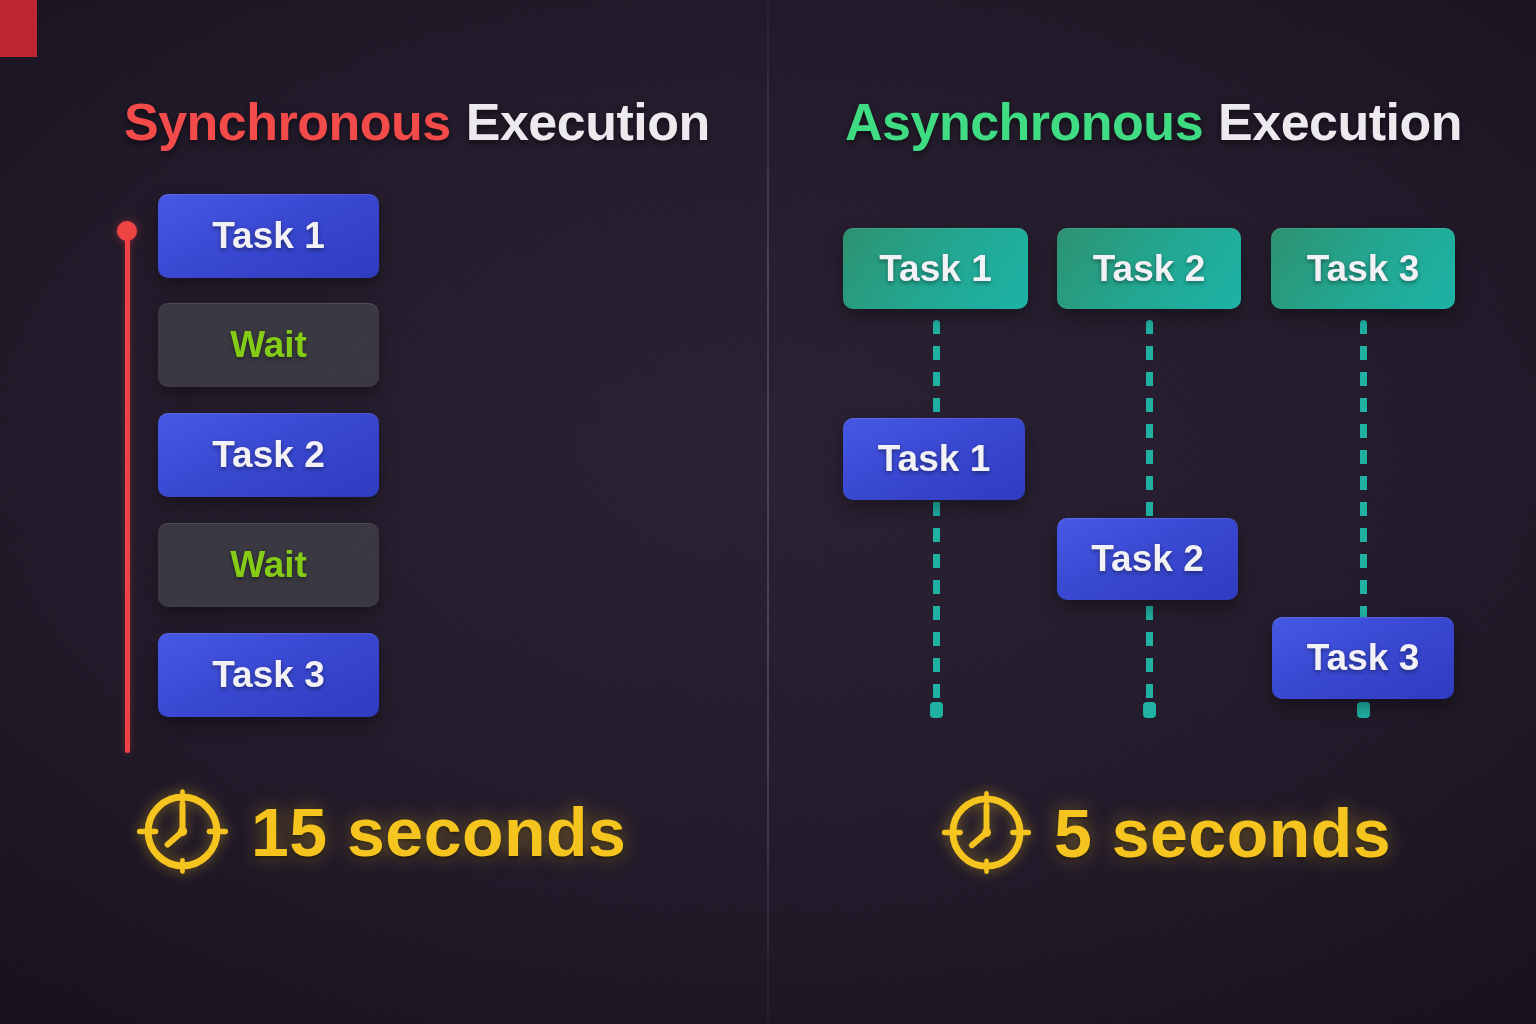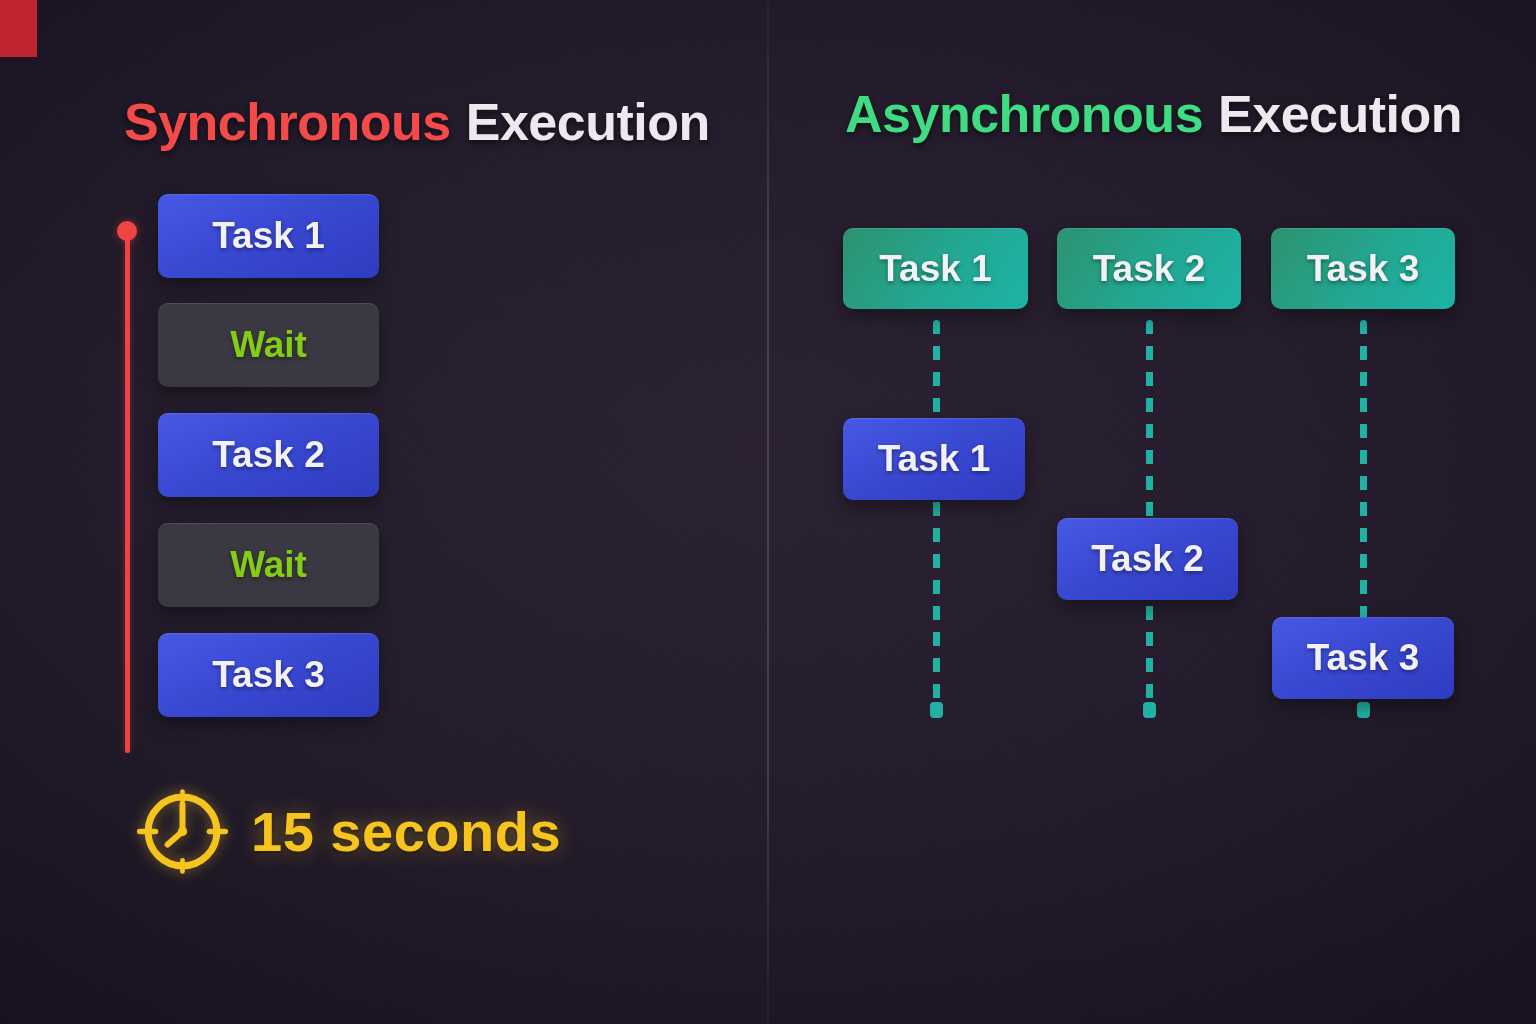--- a/index.html
+++ b/index.html
@@ -20,21 +20,21 @@
     background:linear-gradient(to bottom, rgba(200,190,210,.04), rgba(205,196,216,.20) 25%, rgba(205,196,216,.20) 75%, rgba(200,190,210,.04));
     filter:blur(.4px);
   }
   .corner-mark{position:absolute;left:0;top:0;width:37px;height:57px;background:#bf2630;}
 
   .title{position:absolute;margin:0;font-size:52px;font-weight:700;line-height:1;letter-spacing:-.5px;
          text-shadow:0 3px 6px rgba(0,0,0,.55);white-space:nowrap;}
   .title .rest{color:#eceaef;margin-left:15px;}
   .title-sync{left:124px;top:96px;}
   .title-sync .hl{color:#f34a4a;}
-  .title-async{left:845px;top:88px;}
+  .title-async{left:845px;top:96px;}
   .title-async .hl{color:#3fdc83;}
 
   .box{
     position:absolute;display:flex;align-items:center;justify-content:center;
     border-radius:10px;color:#f2f1f6;font-size:37px;font-weight:600;
     text-shadow:0 2px 4px rgba(0,0,0,.4);
     box-shadow:0 8px 18px rgba(0,0,0,.35), inset 0 1px 0 rgba(255,255,255,.10);
   }
   .box.blue{background:linear-gradient(155deg,#4759e4 0%,#3a49d2 45%,#2e3cc0 100%);}
   .box.teal{background:linear-gradient(125deg,#2d9270 0%,#22a893 55%,#1db3a6 100%);}
@@ -68,21 +68,21 @@
   .cap{position:absolute;top:702px;width:13px;height:16px;border-radius:4px;background:#20b1a3;z-index:1;}
   .cap1{left:930px;} .cap2{left:1143px;} .cap3{left:1357px;}
 
   .timer{position:absolute;display:flex;align-items:center;color:#f5c41e;}
   .timer-sync{left:136px;top:785px;}
   .timer-async{left:941px;top:787px;}
   .clock{filter:drop-shadow(0 0 7px rgba(245,196,30,.45));}
   .timer-sync .clock{width:93px;height:93px;}
   .timer-async .clock{width:91px;height:91px;}
   .timer-label{
-    font-size:56px;font-weight:700;line-height:1;margin-left:22px;letter-spacing:.5px;white-space:nowrap;
+    font-size:68px;font-weight:700;line-height:1;margin-left:22px;letter-spacing:.5px;white-space:nowrap;
     text-shadow:0 0 20px rgba(245,196,30,.40), 0 2px 3px rgba(0,0,0,.55);
   }
 </style>
 </head>
 <body>
 
 <div class="canvas">
   <div class="noise"></div>
   <div class="divider"></div>
   <div class="corner-mark"></div>
@@ -144,13 +144,26 @@
   <div class="box blue r-run1">
       <span>Task 1</span>
     </div>
   <div class="box blue r-run2">
       <span>Task 2</span>
     </div>
   <div class="box blue r-run3">
       <span>Task 3</span>
     </div>
 
+  <div class="timer timer-async">
+    <svg class="clock" viewBox="0 0 100 100" stroke="#f5c41e" fill="none" stroke-linecap="round">
+      <circle cx="50" cy="50" r="37" stroke-width="7.5"></circle>
+      <line x1="4" y1="50" x2="21" y2="50" stroke-width="6"></line>
+      <line x1="79" y1="50" x2="96" y2="50" stroke-width="6"></line>
+      <line x1="50" y1="7" x2="50" y2="19" stroke-width="5"></line>
+      <line x1="50" y1="81" x2="50" y2="93" stroke-width="5"></line>
+      <line x1="50" y1="50" x2="50" y2="21" stroke-width="6.5"></line>
+      <line x1="50" y1="50" x2="34" y2="64" stroke-width="6.5"></line>
+      <circle cx="50" cy="50" r="5" fill="#f5c41e" stroke="none"></circle>
+    </svg>
+    <span class="timer-label">5 seconds</span>
+  </div>
 </div>
 
 </body></html>

